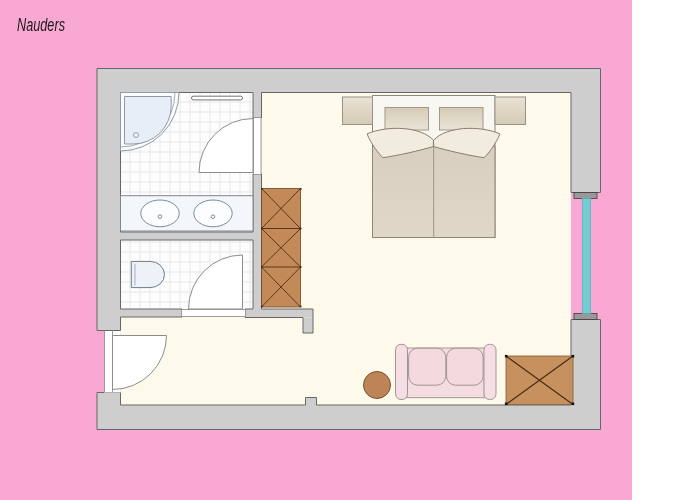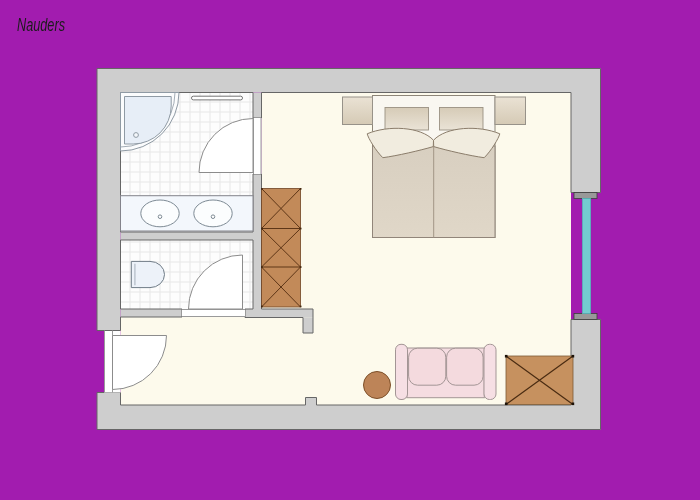--- a/index.html
+++ b/index.html
@@ -1,16 +1,16 @@
 <!DOCTYPE html>
 <html><head>
 <meta charset="utf-8">
 <style>
 html,body{margin:0;padding:0;background:#ffffff;}
-#page{position:relative;width:700px;height:500px;background:#a21caf;overflow:hidden;}
+#page{position:relative;width:632px;height:500px;background:#f9a8d4;overflow:hidden;}
 svg{display:block;}
 text{font-family:"Liberation Sans",sans-serif;}
 </style>
 </head>
 <body>
 <div id="page">
 <svg width="700" height="500" viewBox="0 0 700 500">
 <defs>
 <pattern id="tiles" patternUnits="userSpaceOnUse" x="120.5" y="92.5" width="10" height="10">
 <rect width="10" height="10" fill="#fdfdfd"></rect>

